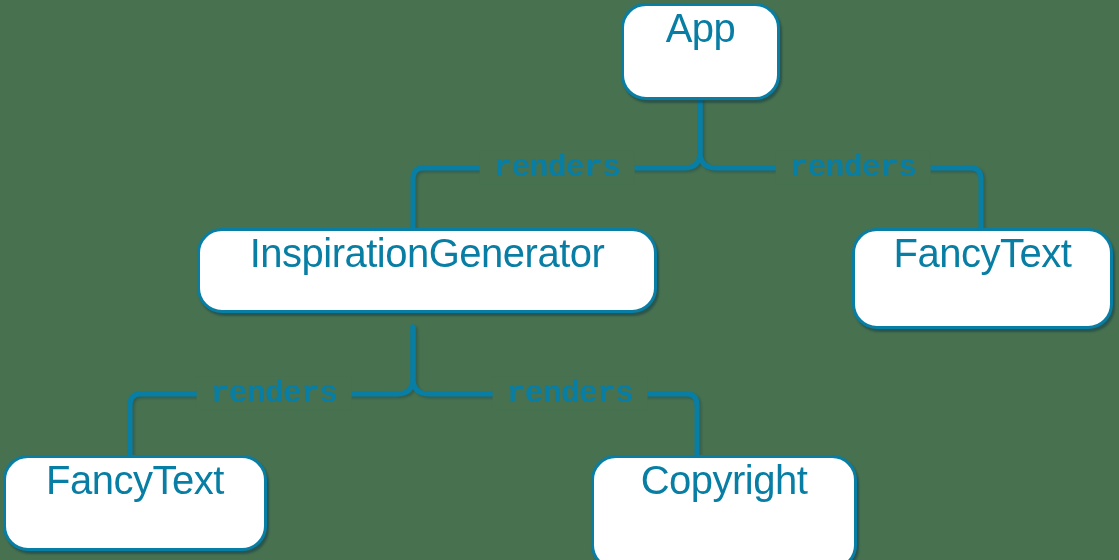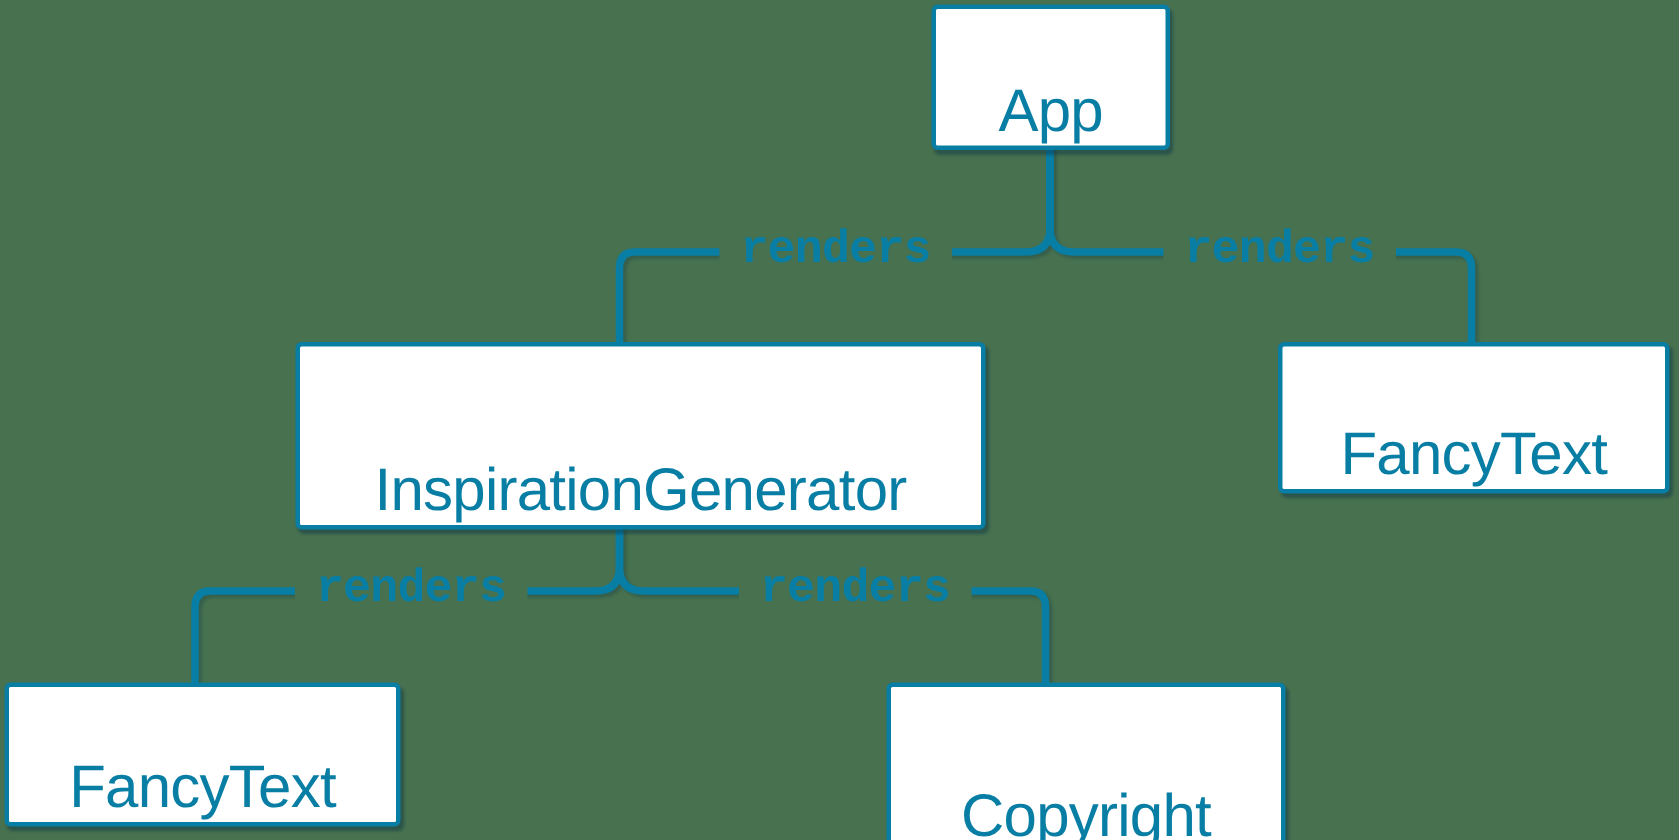--- a/index.html
+++ b/index.html
@@ -31,24 +31,24 @@
     fill:none;
     stroke:var(--line);
     stroke-width:5;
     stroke-linecap:round;
   }
   .node{
     position:absolute;
     box-sizing:border-box;
     background:var(--node-fill);
     border:3.5px solid var(--line);
-    border-radius:4px;
+    border-radius:25px;
     box-shadow:2px 3px 2px rgba(12,52,70,0.45);
     display:flex;
-    align-items:flex-end;
+    align-items:flex-start;
     justify-content:center;
   }
   .node-label{
     color:var(--node-text);
     font-size:40px;
     font-weight:400;
     letter-spacing:-0.5px;
     white-space:nowrap;
   }
   .edge-label{
@@ -74,21 +74,21 @@
     <path d="M700,100 L700,152 Q700,168 684,168 L423,168 Q413,168 413,179 L413,228"></path>
     <path d="M700,100 L700,152 Q700,168 716,168 L971,168 Q981,168 981,179 L981,228"></path>
     <path d="M413,327 L413,378 Q413,394 397,394 L140,394 Q130,394 130,405 L130,455"></path>
     <path d="M413,327 L413,378 Q413,394 429,394 L687,394 Q697,394 697,405 L697,455"></path>
   </svg>
 
   <div class="node" style="left:621px;top:3px;width:159px;height:97px;">
     <span class="node-label">App</span>
   </div>
 
-  <div class="node" style="left:197px;top:228px;width:460px;height:125px;">
+  <div class="node" style="left:197px;top:228px;width:460px;height:85px;">
     <span class="node-label">InspirationGenerator</span>
   </div>
 
   <div class="node" style="left:852px;top:228px;width:261px;height:101px;">
     <span class="node-label">FancyText</span>
   </div>
 
   <div class="node" style="left:3px;top:455px;width:264px;height:96px;">
     <span class="node-label">FancyText</span>
   </div>

